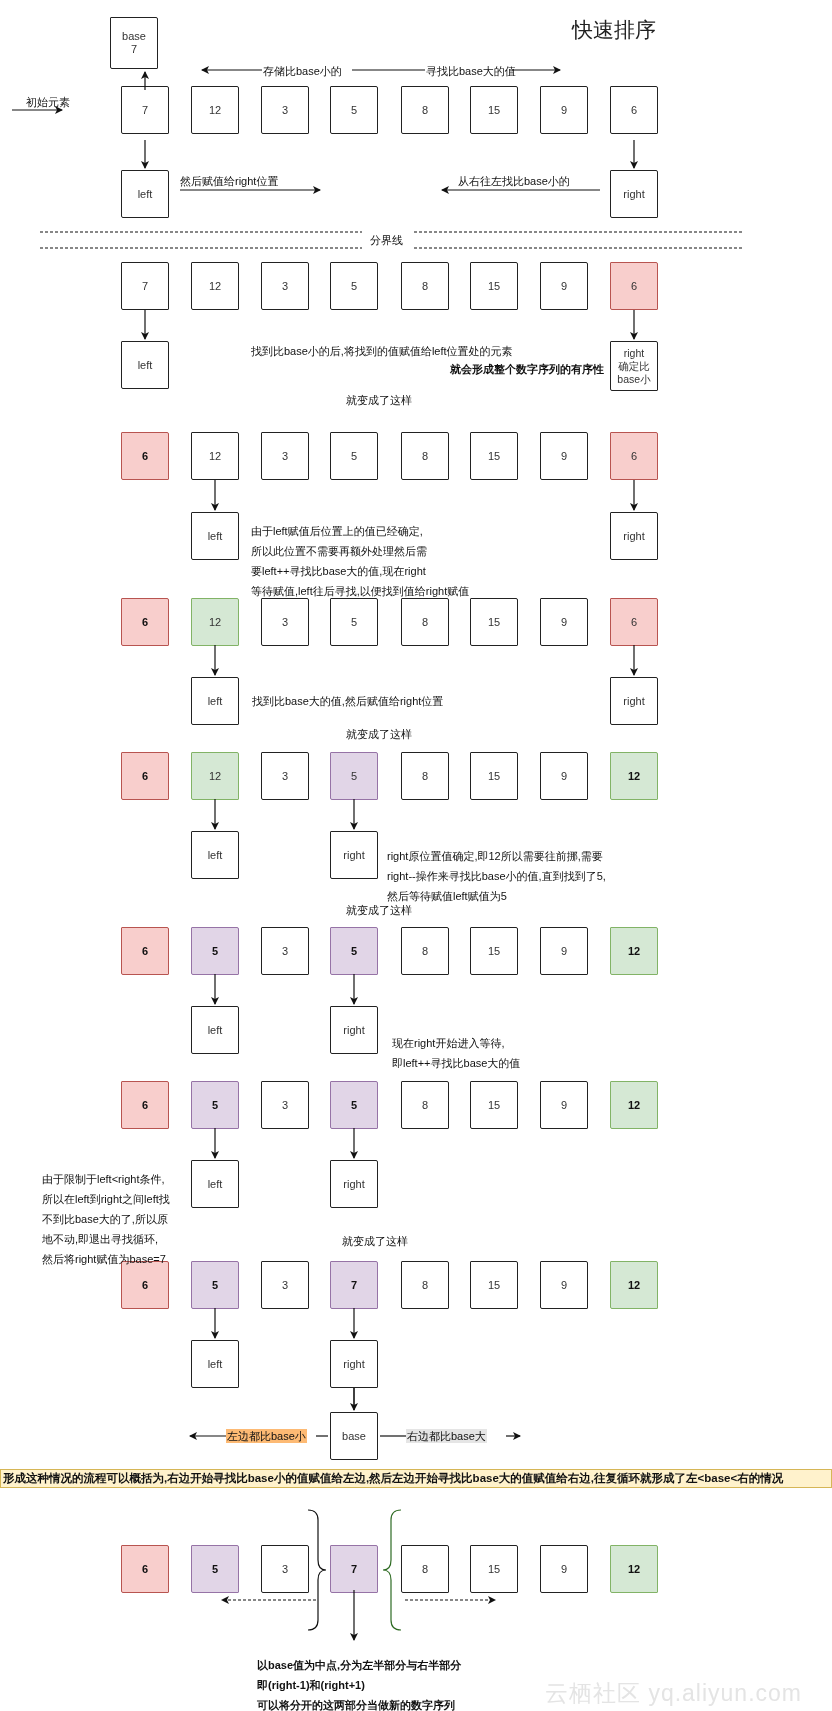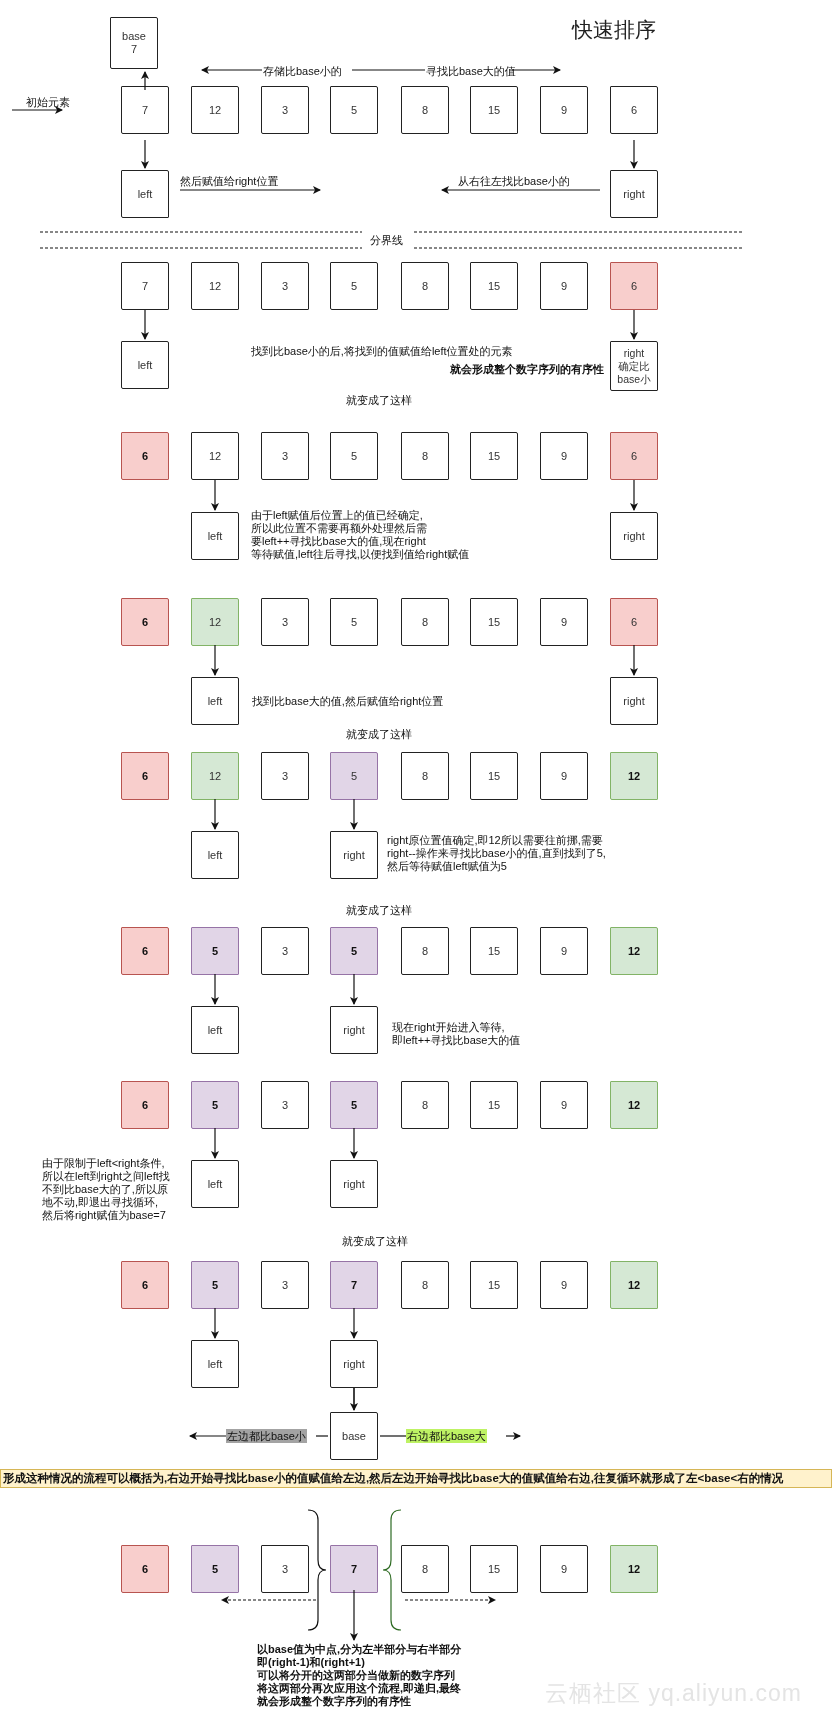--- a/index.html
+++ b/index.html
@@ -4,21 +4,21 @@
 <style>
   html,body{margin:0;padding:0;background:#fff;}
   body{width:832px;height:1711px;position:relative;overflow:hidden;font-family:"Liberation Sans","DejaVu Sans",sans-serif;color:#111;}
   .box{position:absolute;width:48px;height:48px;border:1.4px solid #222;box-sizing:border-box;display:flex;align-items:center;justify-content:center;font-size:11px;color:#333;background:#fff;border-radius:1px 2px 1px 2px;}
   .box.red{background:#f8cecc;border-color:#b85450;}
   .box.green{background:#d5e8d4;border-color:#82b366;}
   .box.purple{background:#e1d5e7;border-color:#9673a6;}
   .box.bold{font-weight:bold;color:#111;}
   .box.multi{flex-direction:column;line-height:13px;text-align:center;}
   .lbl{position:absolute;font-size:11px;color:#111;white-space:nowrap;line-height:14px;}
-  .lbl.multi{white-space:pre;line-height:13px;}
+  .lbl.multi{white-space:pre;line-height:20px;margin-top:12px;}
   .lbl.bold{font-weight:bold;}
   .title{position:absolute;font-family:"DejaVu Serif","Liberation Serif",serif;font-size:21px;color:#222;}
   .summary{position:absolute;left:0;top:1469px;width:832px;height:19px;background:#fff2cc;border:1px solid #d6b656;box-sizing:border-box;font-size:11.5px;font-weight:bold;line-height:17px;white-space:nowrap;overflow:hidden;padding-left:2px;}
   .watermark{position:absolute;left:545px;top:1678px;font-size:23px;color:#e4e4e4;letter-spacing:1px;white-space:nowrap;}
   svg.lines{position:absolute;left:0;top:0;pointer-events:none;}
 </style>
 </head>
 <body>
 
 <div class="title" style="left:572px;top:16px;">快速排序</div>
@@ -324,22 +324,22 @@
 
 <div class="box" style="left:191px;top:1340px;">
     <span>left</span>
   </div>
 <div class="box" style="left:330px;top:1340px;">
     <span>right</span>
   </div>
 <div class="box" style="left:330px;top:1412px;">
     <span>base</span>
   </div>
-<div class="lbl" style="left:226px;top:1429px;background:#a3a3a3;padding:0 1px;">左边都比base小</div>
-<div class="lbl" style="left:406px;top:1429px;background:#bef264;padding:0 1px;">右边都比base大</div>
+<div class="lbl" style="left:226px;top:1429px;background:#fdba74;padding:0 1px;">左边都比base小</div>
+<div class="lbl" style="left:406px;top:1429px;background:#e5e5e5;padding:0 1px;">右边都比base大</div>
 
 <div class="summary">形成这种情况的流程可以概括为,右边开始寻找比base小的值赋值给左边,然后左边开始寻找比base大的值赋值给右边,往复循环就形成了左&lt;base&lt;右的情况</div>
 
 <div class="lbl multi bold" style="left:257px;top:1643px;font-size:11px;">以base值为中点,分为左半部分与右半部分
 即(right-1)和(right+1)
 可以将分开的这两部分当做新的数字序列
 将这两部分再次应用这个流程,即递归,最终
 就会形成整个数字序列的有序性</div>
 
 <div class="watermark">云栖社区 yq.aliyun.com</div>

